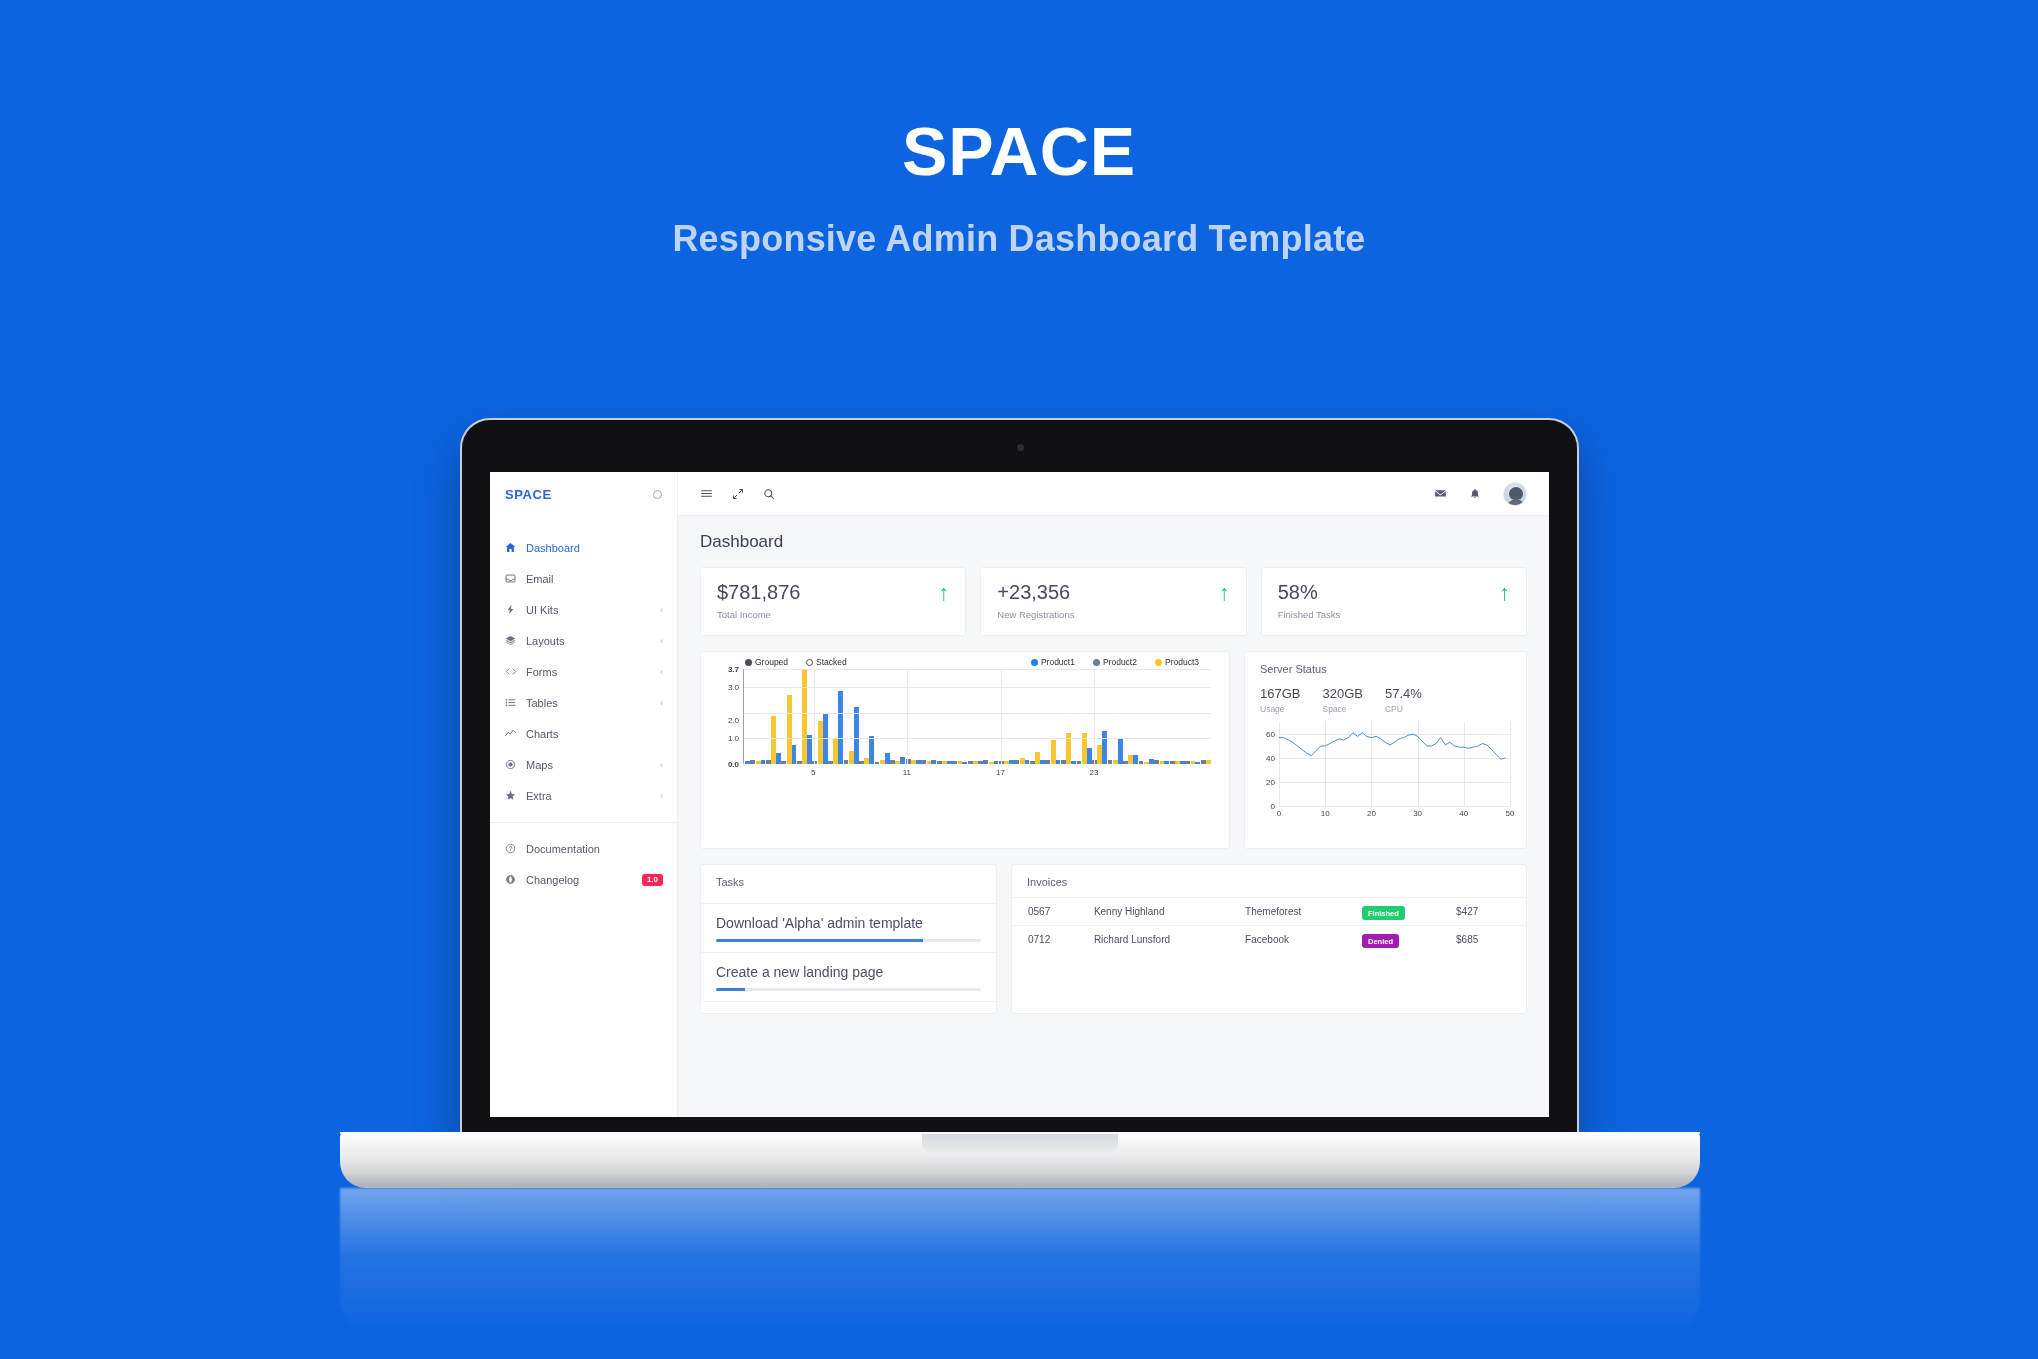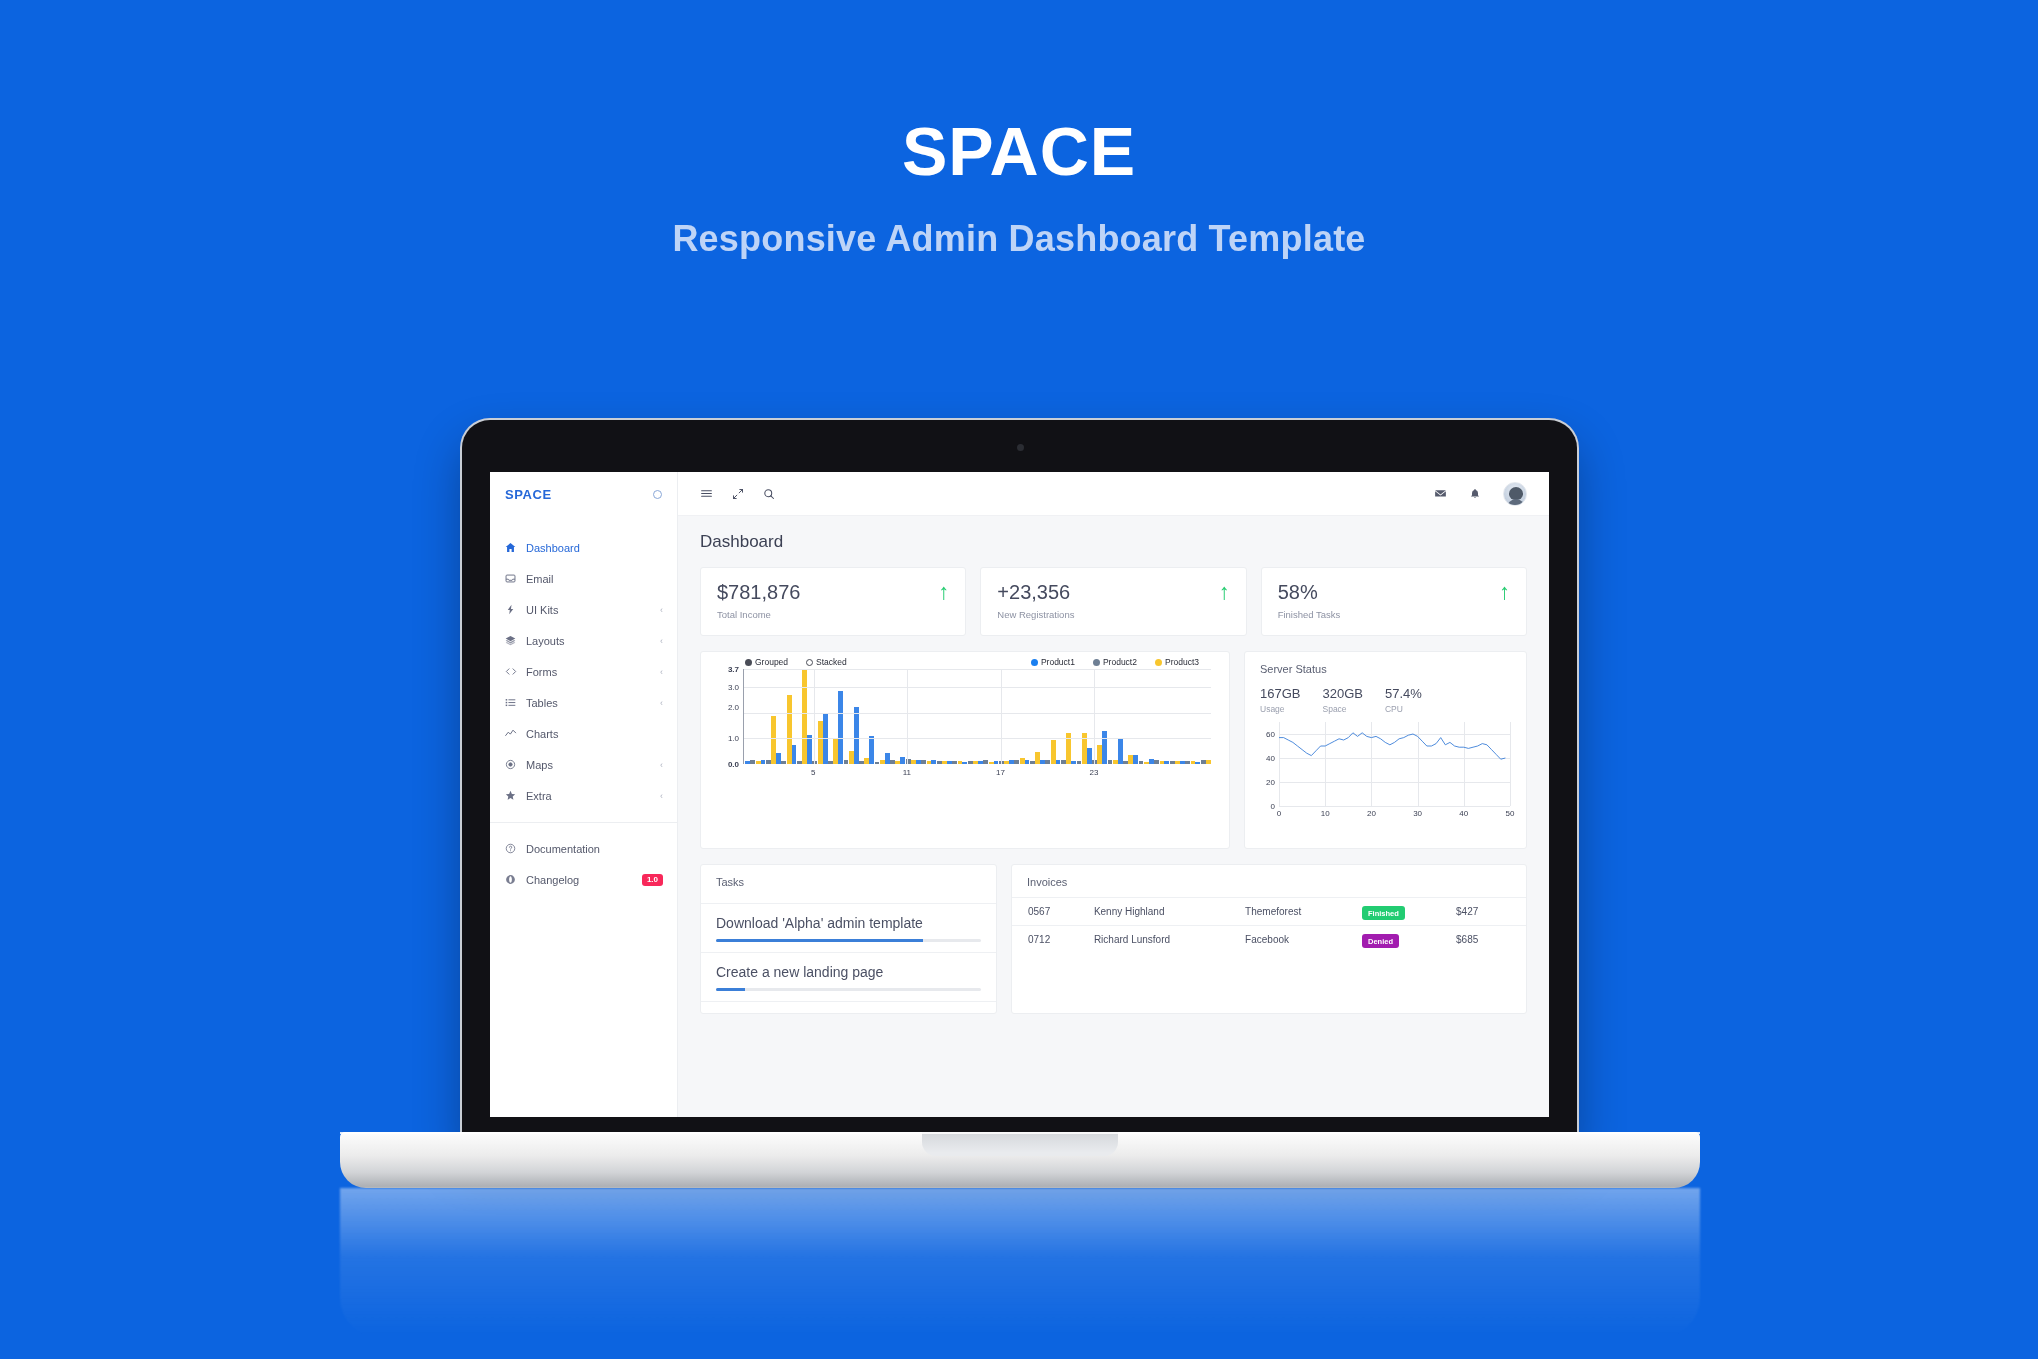--- a/index.html
+++ b/index.html
@@ -116,21 +116,21 @@
   }
 
   .content { flex: 1; padding: 16px 22px 0 22px; overflow: hidden; }
   .page-title { font-size: 17px; color: #3c4154; font-weight: normal; margin-bottom: 15px; }
 
   .stats { display: flex; gap: 14px; }
   .stat-card {
     flex: 1; background: #fff; border: 1px solid #eceef1; border-radius: 3px;
     padding: 13px 16px 15px 16px; min-height: 60px;
   }
-  .stat-row { display: flex; align-items: flex-start; justify-content: space-between; }
+  .stat-row { display: flex; align-items: flex-end; justify-content: space-between; }
   .stat-value { font-size: 20px; color: #454a5e; }
   .stat-label { font-size: 9.5px; color: #8d92a3; margin-top: 5px; }
   .arrow-up { color: #27cc72; font-size: 22px; line-height: 1; }
   .arrow-down { color: #f8285a; font-size: 22px; line-height: 1; }
 
   .row2 { display: flex; gap: 14px; margin-top: 15px; }
   .card { background: #fff; border: 1px solid #eceef1; border-radius: 3px; }
   .card-title { font-size: 11px; color: #5b6073; padding: 11px 15px 0 15px; }
 
   .revenue-card { flex: 1 1 0; min-width: 0; height: 198px; }
@@ -436,21 +436,21 @@
                       <span class="dot" style="background:#f8c62e"></span>
                       <span>Product3</span>
                     </span>
                   </span>
                 </div>
 
                 <div class="bar-chart">
                   <div class="bc-axis" id="bc-axis">
                       <div class="bc-tick bold" style="top: 95px;">0.0</div>
                       <div class="bc-tick" style="top: 69.3243px;">1.0</div>
-                      <div class="bc-tick" style="top: 38px;">2.0</div>
+                      <div class="bc-tick" style="top: 51px;">2.0</div>
                       <div class="bc-tick" style="top: 17.973px;">3.0</div>
                       <div class="bc-tick bold" style="top: 0px;">3.7</div>
                     </div>
                   <div class="bc-plot" id="bc-plot">
                     <div class="bars" id="bc-bars">
                         <div class="grp">
                           <div class="bar b1" style="height: 2.56757px;"></div>
                           <div class="bar b2" style="height: 3.85135px;"></div>
                           <div class="bar b3" style="height: 3.08108px;"></div>
                         </div>

